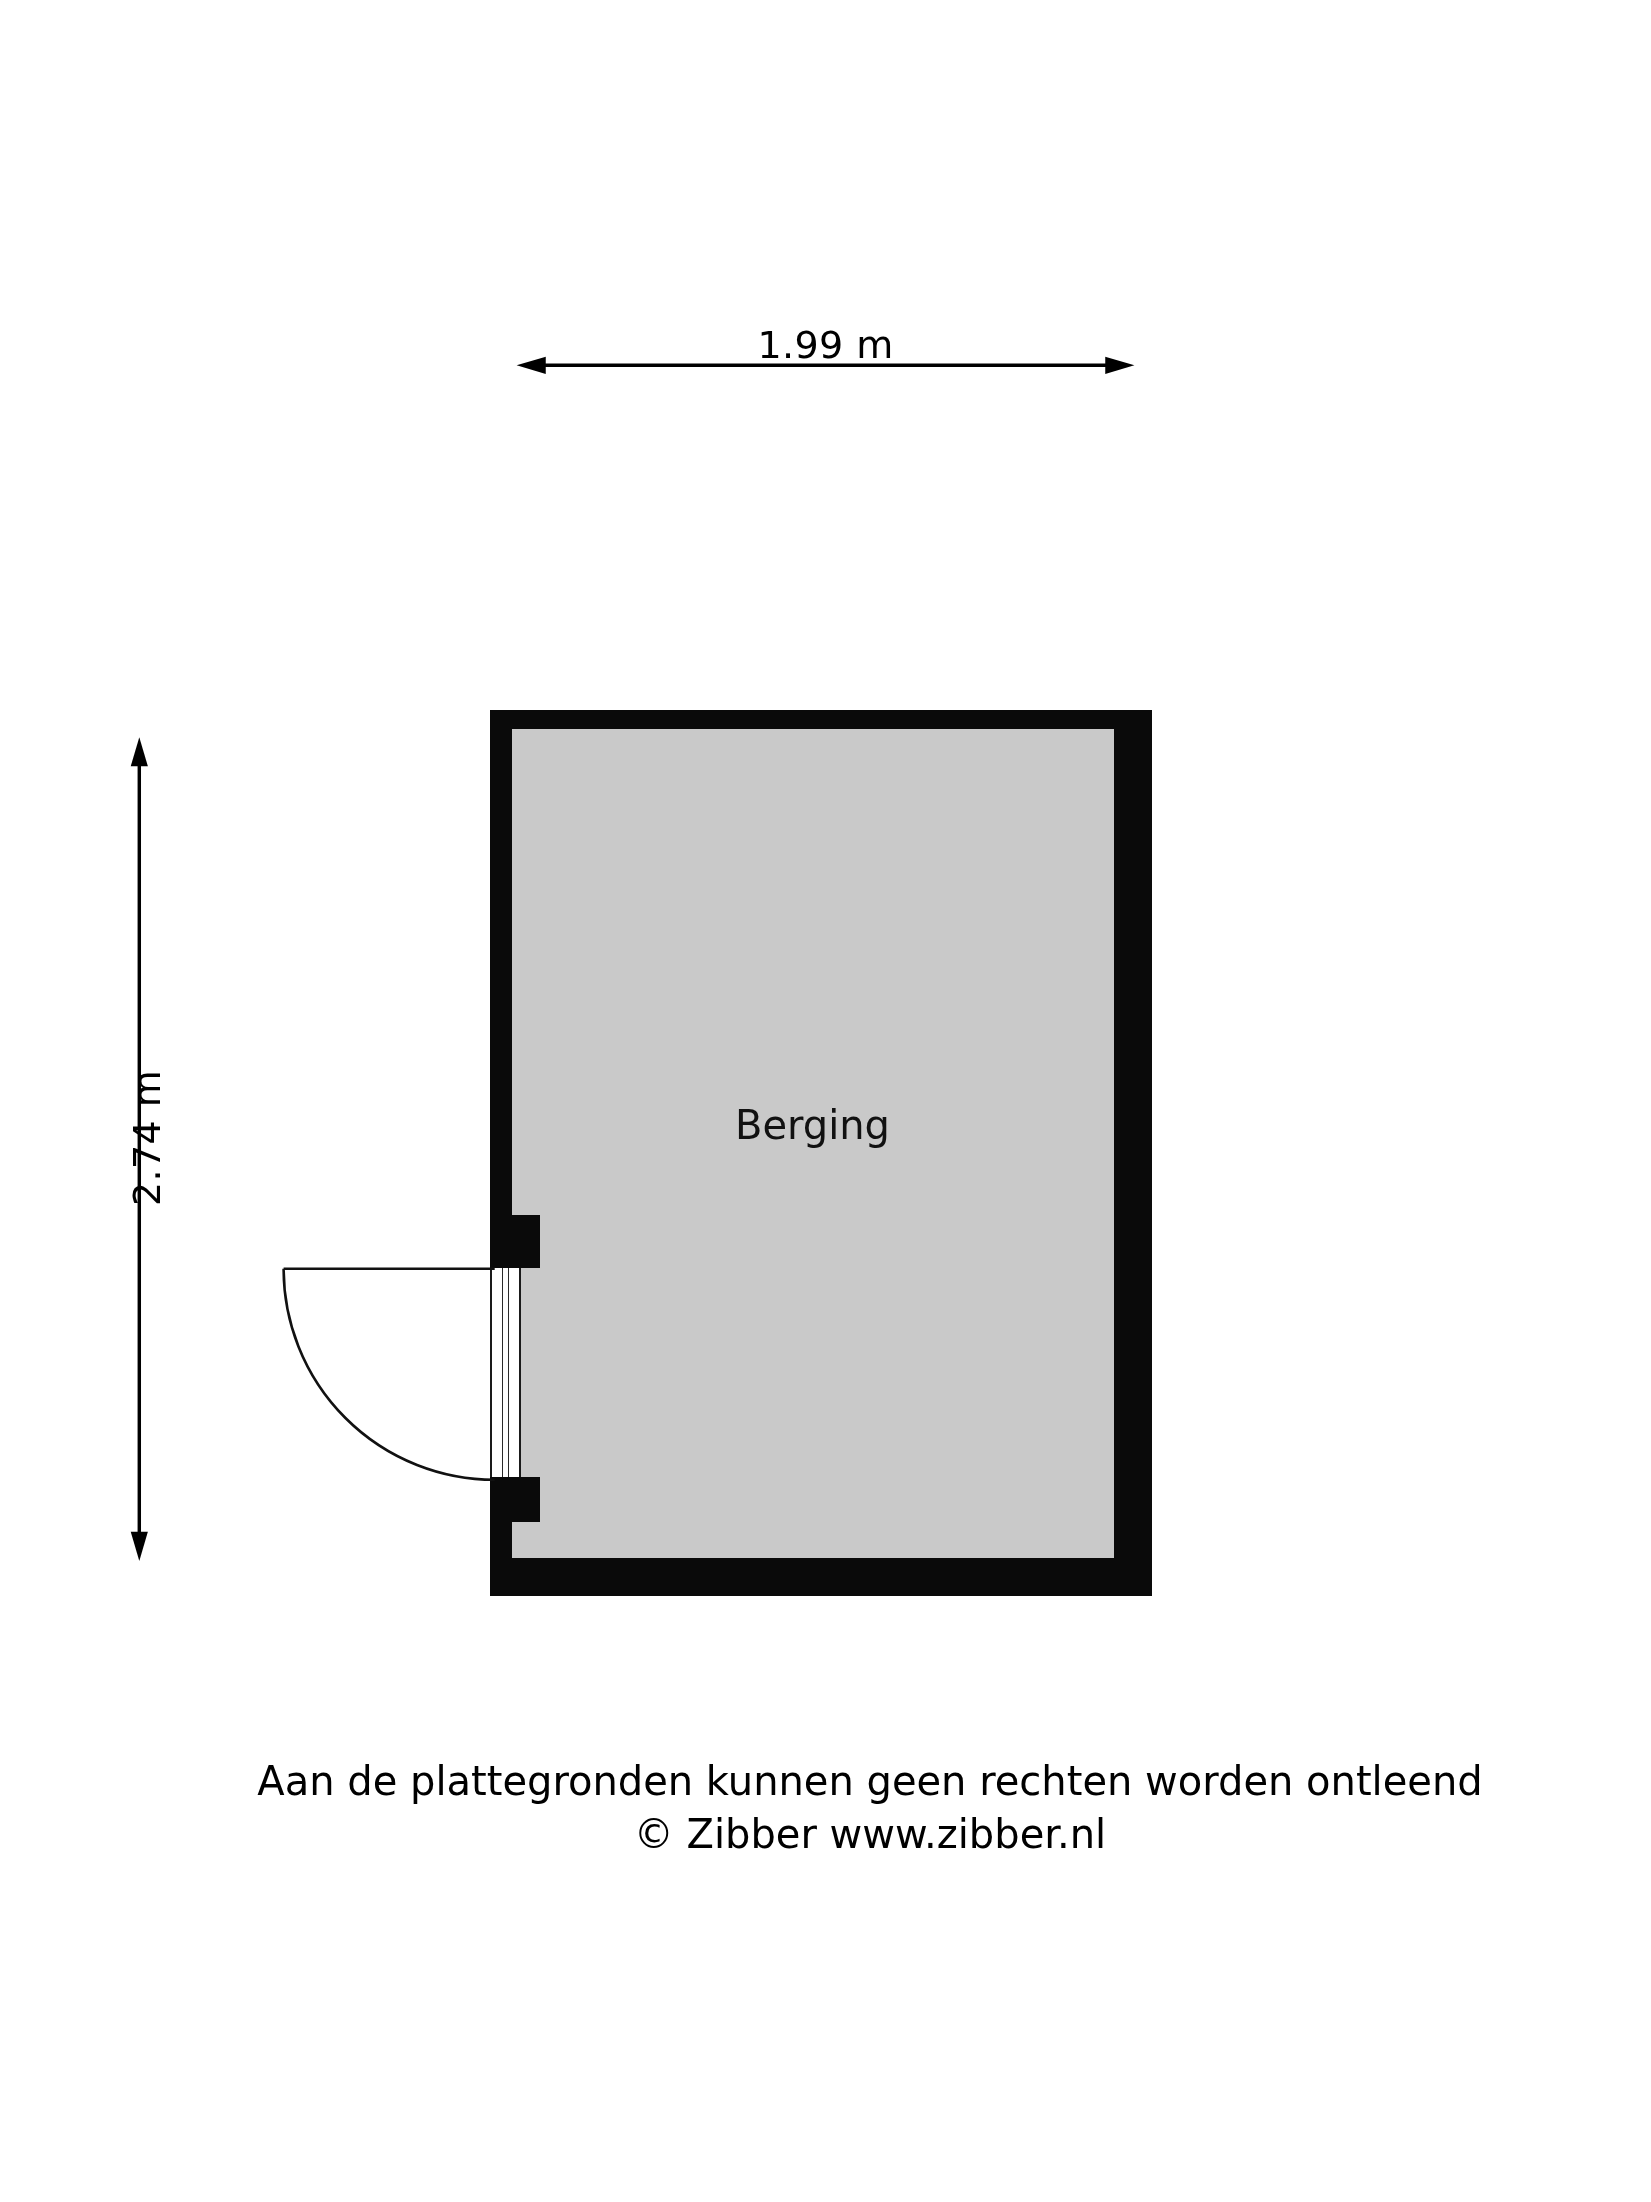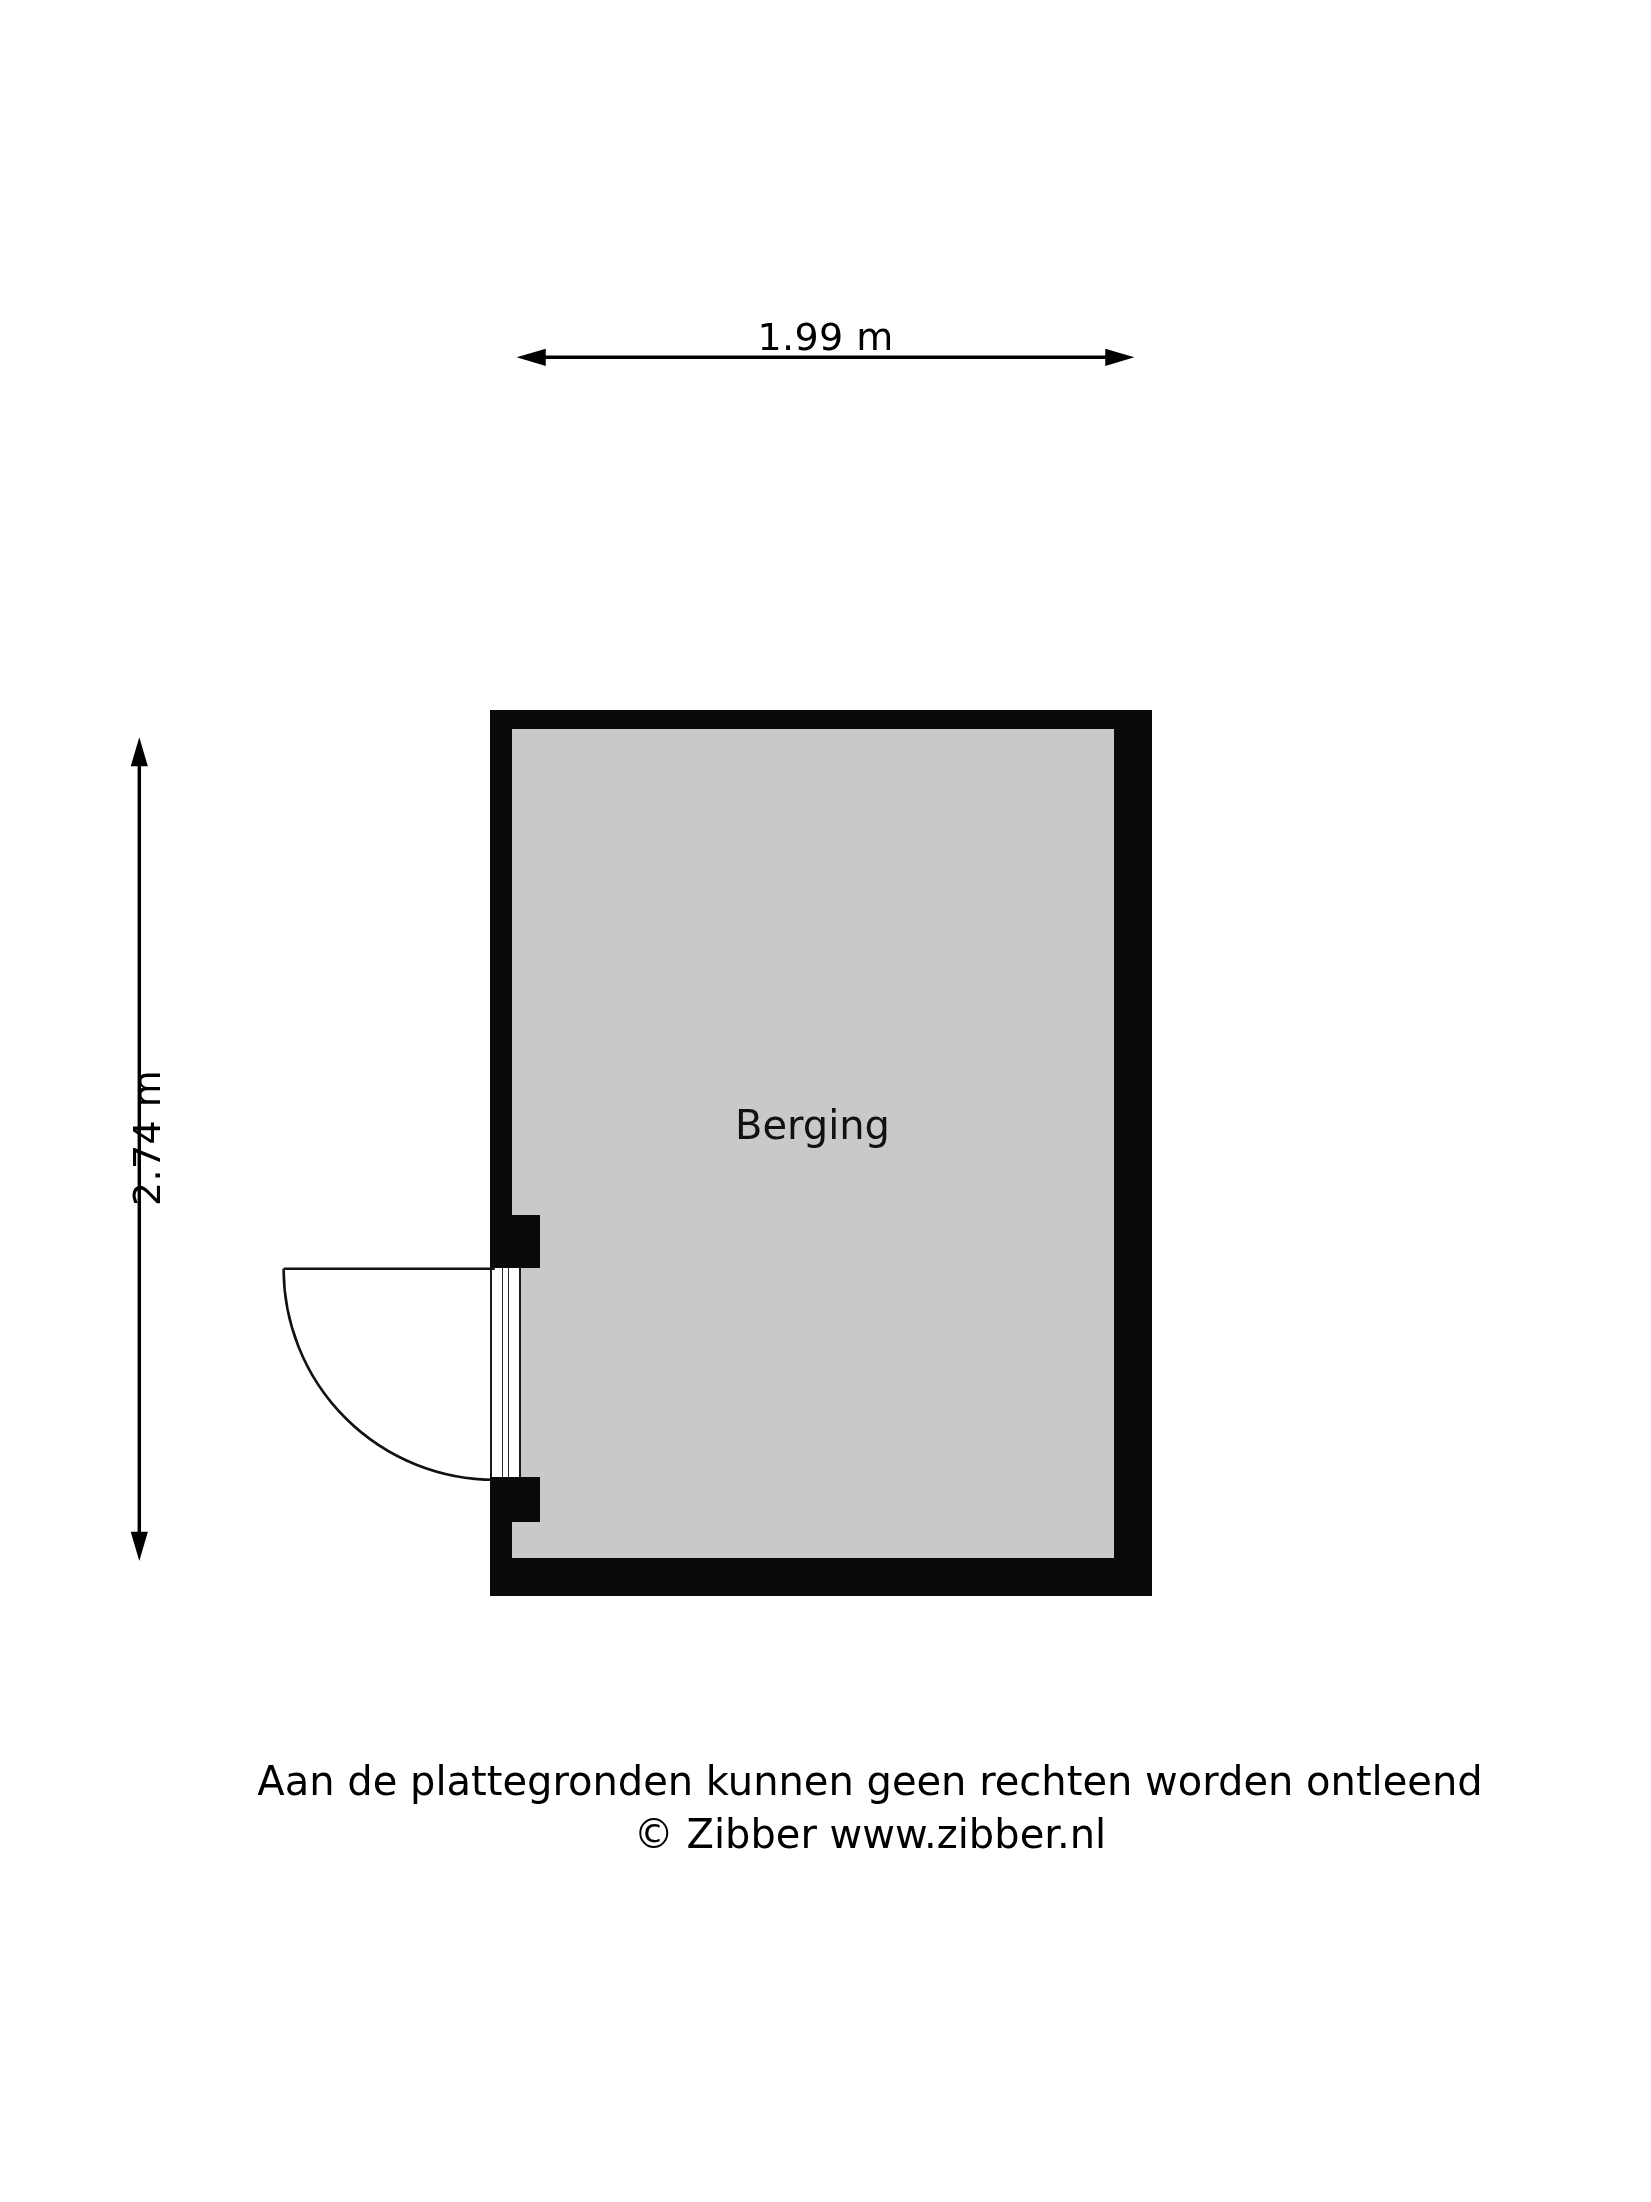--- a/index.html
+++ b/index.html
@@ -21,21 +21,21 @@
     left: 0;
     top: 0;
     width: 1652px;
     height: 2203px;
   }
 
   
   .dim-top {
     position: absolute;
     left: 516px;
-    top: 314px;
+    top: 322px;
     width: 619px;
     height: 77px;
   }
   .dim-top .dim-label {
     position: absolute;
     left: 0;
     top: 0;
     width: 619px;
     text-align: center;
     font-size: 38px;

